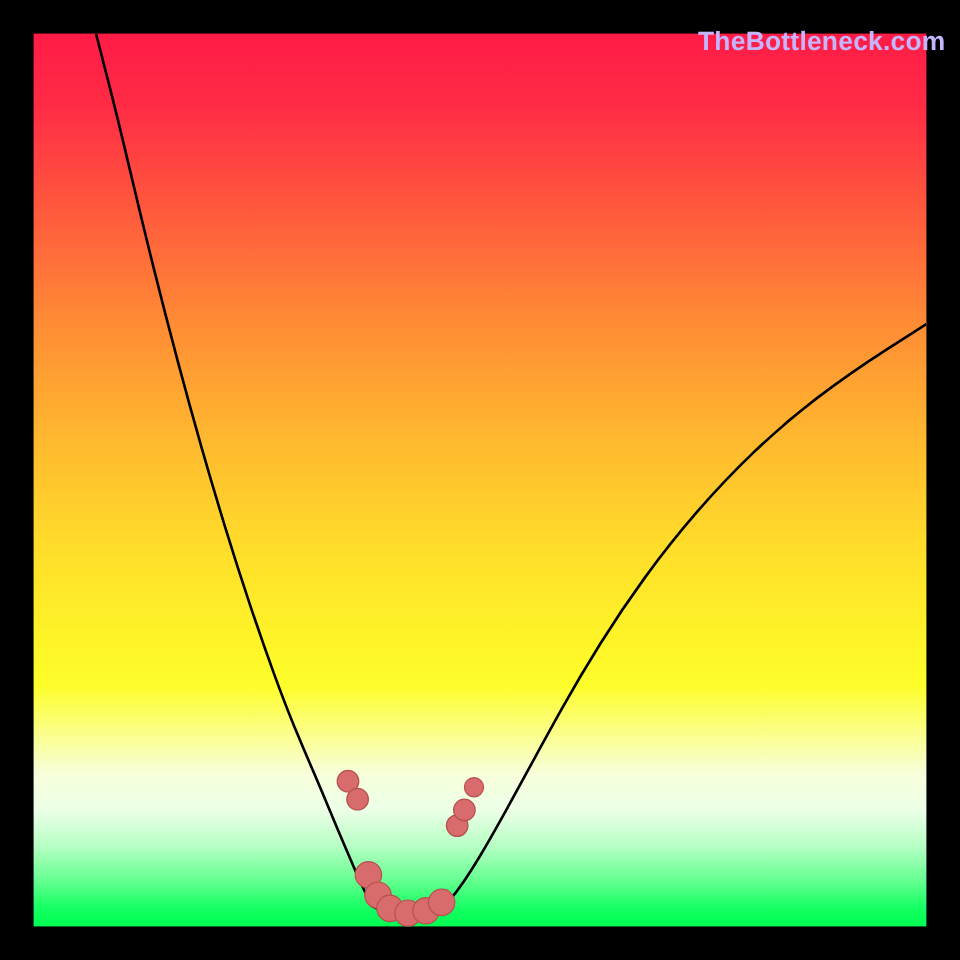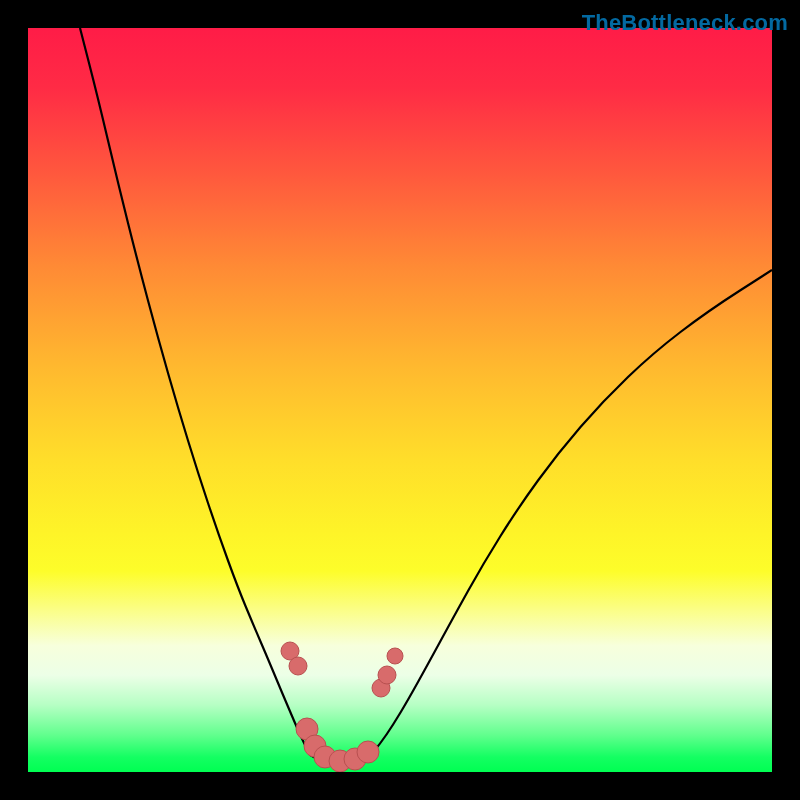--- a/index.html
+++ b/index.html
@@ -30,23 +30,23 @@
       #f7ffdc 83%,
       #ecffe7 87%,
       #b6ffc4 91%,
       #62ff8e 95%,
       #14ff62 98%,
       #00ff52 100%
     );
   }
   .watermark {
     position: absolute;
-    top: 10px;
+    top: 22px;
     right: 12px;
-    color: #0369a1;
+    color: #c4b5fd;
     font-size: 22px;
     font-weight: 600;
     letter-spacing: 0.2px;
     font-family: Arial, Helvetica, sans-serif;
   }
   svg.plot {
     position: absolute;
     left: 28px;
     top: 28px;
     width: 744px;

